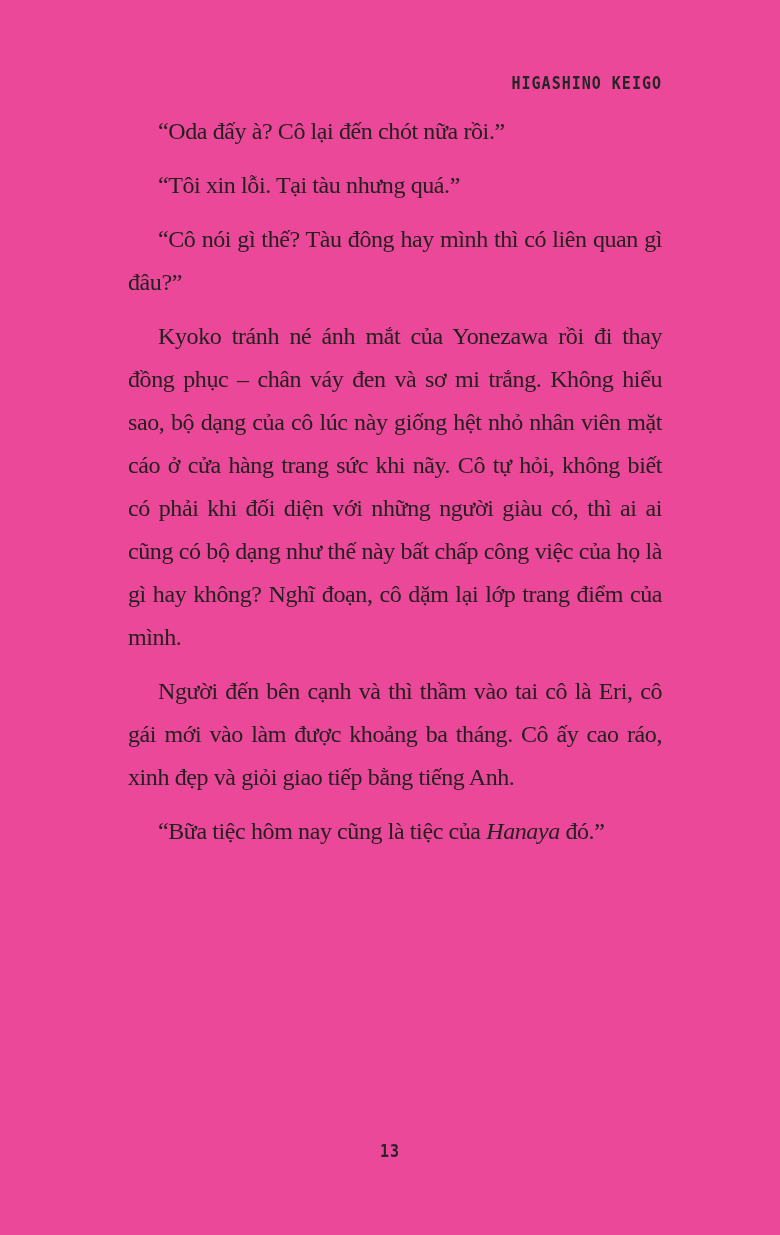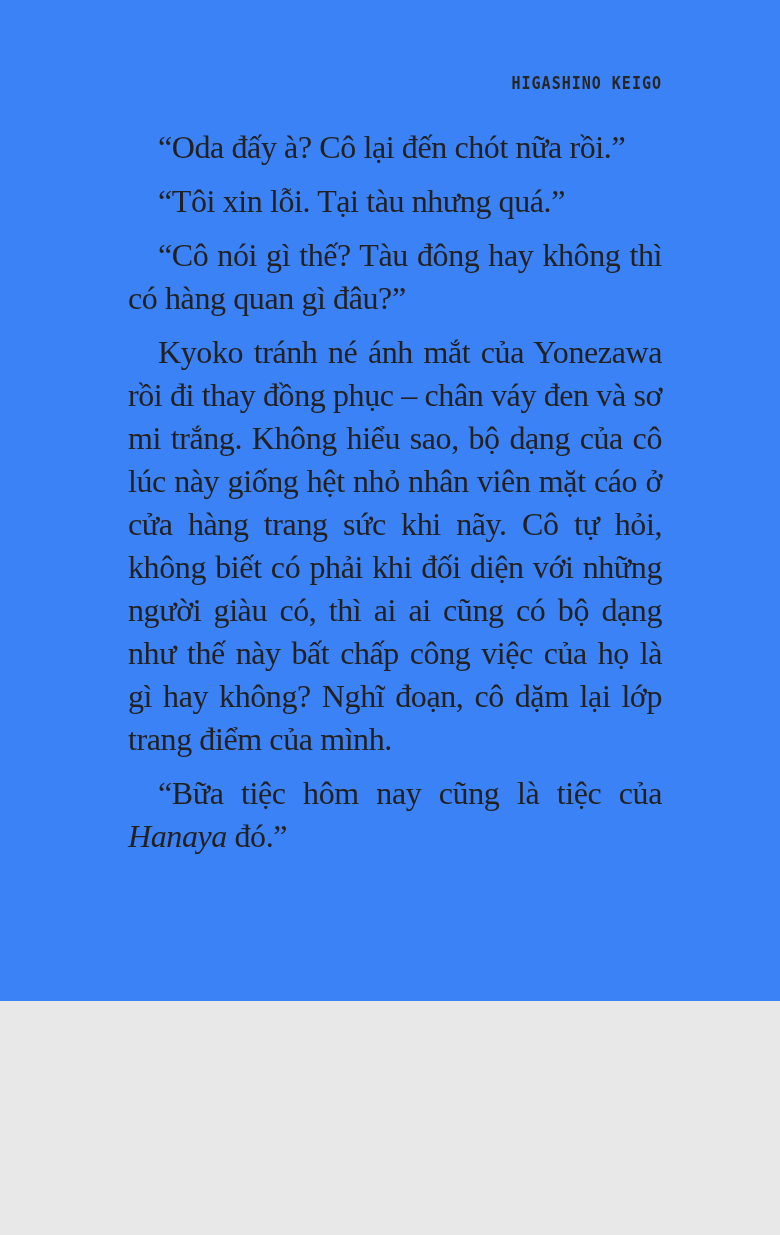--- a/index.html
+++ b/index.html
@@ -3,45 +3,45 @@
 <meta charset="utf-8">
 <style>
   html, body {
     margin: 0;
     padding: 0;
     background: #e8e8e8;
   }
   .page {
     position: relative;
     width: 780px;
-    height: 1001px;
+    height: 1235px;
     margin: 0 auto;
-    background: #3b82f6;
+    background: #ec4899;
     overflow: hidden;
     font-family: "Liberation Serif", "DejaVu Serif", serif;
   }
   .running-head {
     position: absolute;
     top: 72px;
     right: 118px;
     font-family: "DejaVu Sans Mono", monospace;
     font-weight: bold;
     font-size: 15px;
     letter-spacing: 1px;
     color: #252525;
     transform: scaleY(1.22);
     transform-origin: top right;
     white-space: nowrap;
   }
   .text-block {
     position: absolute;
     left: 128px;
-    top: 126px;
+    top: 110px;
     width: 534px;
-    font-size: 32px;
+    font-size: 24px;
     line-height: 43px;
     letter-spacing: -0.4px;
     color: #232020;
     text-align: justify;
   }
   .text-block p {
     margin: 0 0 11px 0;
     text-indent: 30px;
   }
   .text-block p:last-child {
@@ -68,20 +68,21 @@
 </head>
 <body>
 
 <div class="page">
 
   <div class="running-head">HIGASHINO KEIGO</div>
 
   <div class="text-block">
     <p>“Oda đấy à? Cô lại đến chót nữa rồi.”</p>
     <p>“Tôi xin lỗi. Tại tàu nhưng quá.”</p>
-    <p>“Cô nói gì thế? Tàu đông hay không thì có hàng quan gì đâu?”</p>
+    <p>“Cô nói gì thế? Tàu đông hay mình thì có liên quan gì đâu?”</p>
     <p>Kyoko tránh né ánh mắt của Yonezawa rồi đi thay đồng phục – chân váy đen và sơ mi trắng. Không hiểu sao, bộ dạng của cô lúc này giống hệt nhỏ nhân viên mặt cáo ở cửa hàng trang sức khi nãy. Cô tự hỏi, không biết có phải khi đối diện với những người giàu có, thì ai ai cũng có bộ dạng như thế này bất chấp công việc của họ là gì hay không? Nghĩ đoạn, cô dặm lại lớp trang điểm của mình.</p>
+    <p>Người đến bên cạnh và thì thầm vào tai cô là Eri, cô gái mới vào làm được khoảng ba tháng. Cô ấy cao ráo, xinh đẹp và giỏi giao tiếp bằng tiếng Anh.</p>
     <p><span>“Bữa tiệc hôm nay cũng là tiệc của </span><span class="italic-term">Hanaya</span><span> đó.”</span></p>
   </div>
 
   <div class="folio">13</div>
 
 </div>
 
 </body></html>

